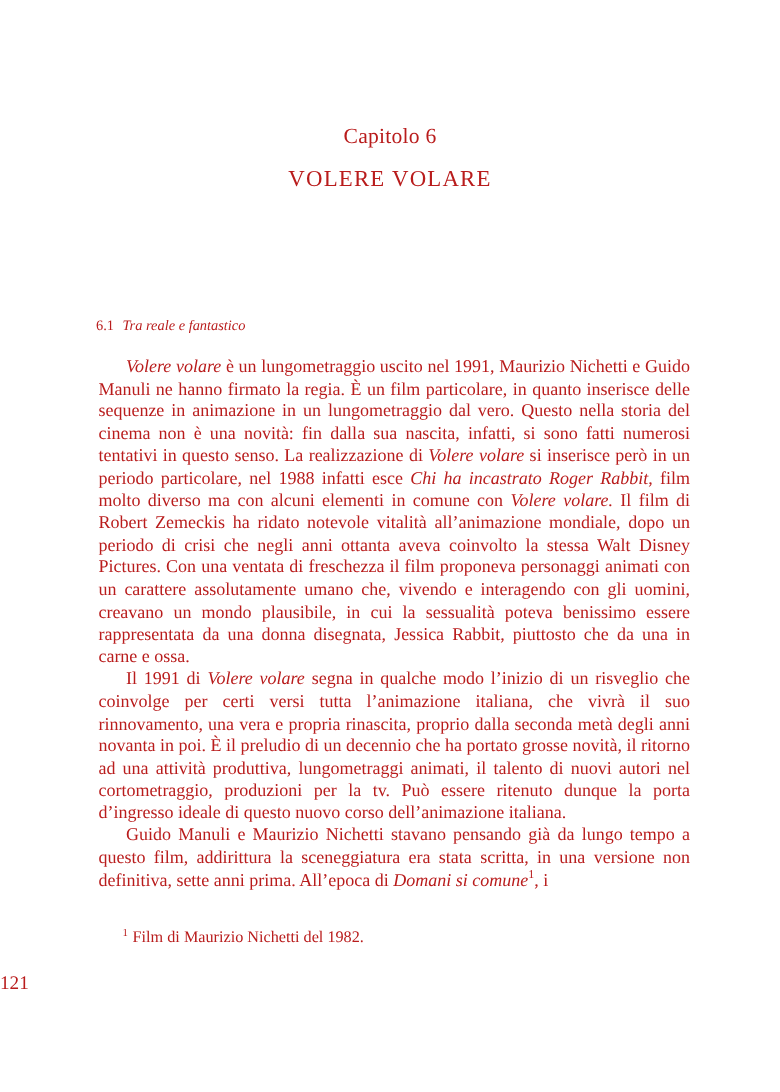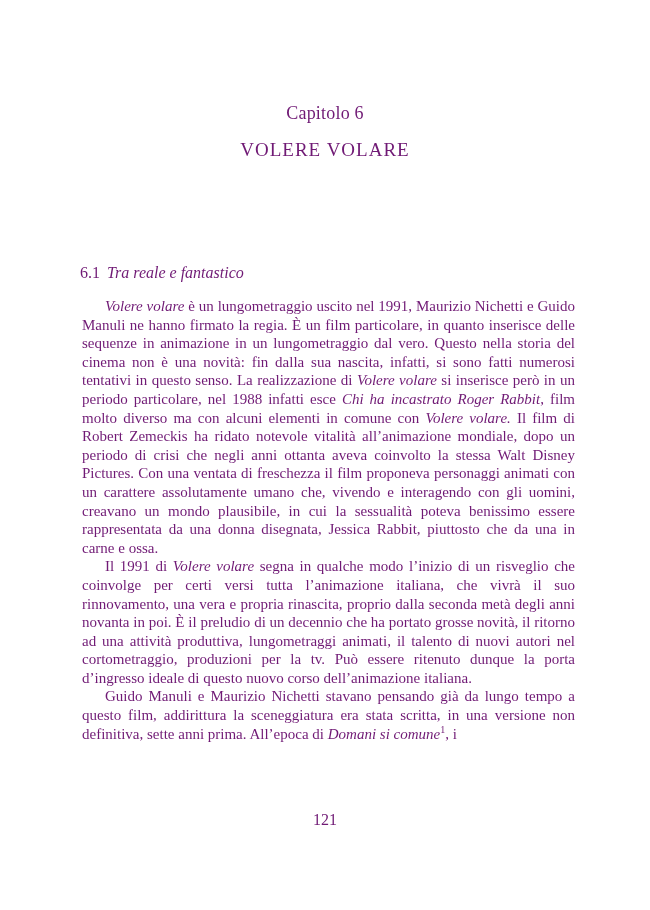--- a/index.html
+++ b/index.html
@@ -6,21 +6,21 @@
     margin: 0;
     padding: 0;
     background: #ffffff;
   }
   .page {
     position: relative;
     width: 650px;
     height: 910px;
     background: #ffffff;
     font-family: "Liberation Serif", "DejaVu Serif", serif;
-    color: #701a75;
+    color: #b91c1c;
     overflow: hidden;
   }
   .chapter-label {
     position: absolute;
     top: 103px;
     left: 0;
     width: 100%;
     text-align: center;
     font-size: 18px;
     letter-spacing: 0.2px;
@@ -31,21 +31,21 @@
     left: 0;
     width: 100%;
     text-align: center;
     font-size: 19px;
     letter-spacing: 1px;
   }
   .section-heading {
     position: absolute;
     top: 264px;
     left: 80px;
-    font-size: 16px;
+    font-size: 12px;
   }
   .section-heading .section-number {
     font-style: normal;
     margin-right: 7px;
   }
   .section-heading .section-title {
     font-style: italic;
   }
   .body-text {
     position: absolute;
@@ -82,21 +82,21 @@
     font-size: 9px;
     line-height: 0;
     margin-right: 4px;
     vertical-align: super;
   }
   .page-number {
     position: absolute;
     top: 811px;
     left: 0;
     width: 100%;
-    text-align: center;
+    text-align: left;
     font-size: 16px;
   }
 </style>
 </head>
 <body>
 
 <div class="page">
 
   <div class="chapter-label">Capitolo 6</div>
 
@@ -105,16 +105,19 @@
   <div class="section-heading">
     <span class="section-number">6.1</span><span class="section-title">Tra reale e fantastico</span>
   </div>
 
   <div class="body-text">
       <p class="para"><i>Volere volare</i><span> è un lungometraggio uscito nel 1991, Maurizio Nichetti e Guido Manuli ne hanno firmato la regia. È un film particolare, in quanto inserisce delle sequenze in animazione in un lungometraggio dal vero. Questo nella storia del cinema non è una novità: fin dalla sua nascita, infatti, si sono fatti numerosi tentativi in questo senso. La realizzazione di </span><i>Volere volare</i><span> si inserisce però in un periodo particolare, nel 1988 infatti esce </span><i>Chi ha incastrato Roger Rabbit</i><span>, film molto diverso ma con alcuni elementi in comune con </span><i>Volere volare.</i><span> Il film di Robert Zemeckis ha ridato notevole vitalità all’animazione mondiale, dopo un periodo di crisi che negli anni ottanta aveva coinvolto la stessa Walt Disney Pictures. Con una ventata di freschezza il film proponeva personaggi animati con un carattere assolutamente umano che, vivendo e interagendo con gli uomini, creavano un mondo plausibile, in cui la sessualità poteva benissimo essere rappresentata da una donna disegnata, Jessica Rabbit, piuttosto che da una in carne e ossa.</span></p>
       <p class="para"><span>Il 1991 di </span><i>Volere volare</i><span> segna in qualche modo l’inizio di un risveglio che coinvolge per certi versi tutta l’animazione italiana, che vivrà il suo rinnovamento, una vera e propria rinascita, proprio dalla seconda metà degli anni novanta in poi. È il preludio di un decennio che ha portato grosse novità, il ritorno ad una attività produttiva, lungometraggi animati, il talento di nuovi autori nel cortometraggio, produzioni per la tv. Può essere ritenuto dunque la porta d’ingresso ideale di questo nuovo corso dell’animazione italiana.</span></p>
       <p class="para"><span>Guido Manuli e Maurizio Nichetti stavano pensando già da lungo tempo a questo film, addirittura la sceneggiatura era stata scritta, in una versione non definitiva, sette anni prima. All’epoca di </span><i>Domani si comune</i><sup class="fnref">1</sup><span>, i</span></p>
     </div>
 
+  <div class="footnote">
+    <sup>1</sup><span>Film di Maurizio Nichetti del 1982.</span>
+  </div>
 
   <div class="page-number">121</div>
 
 </div>
 
 </body></html>

